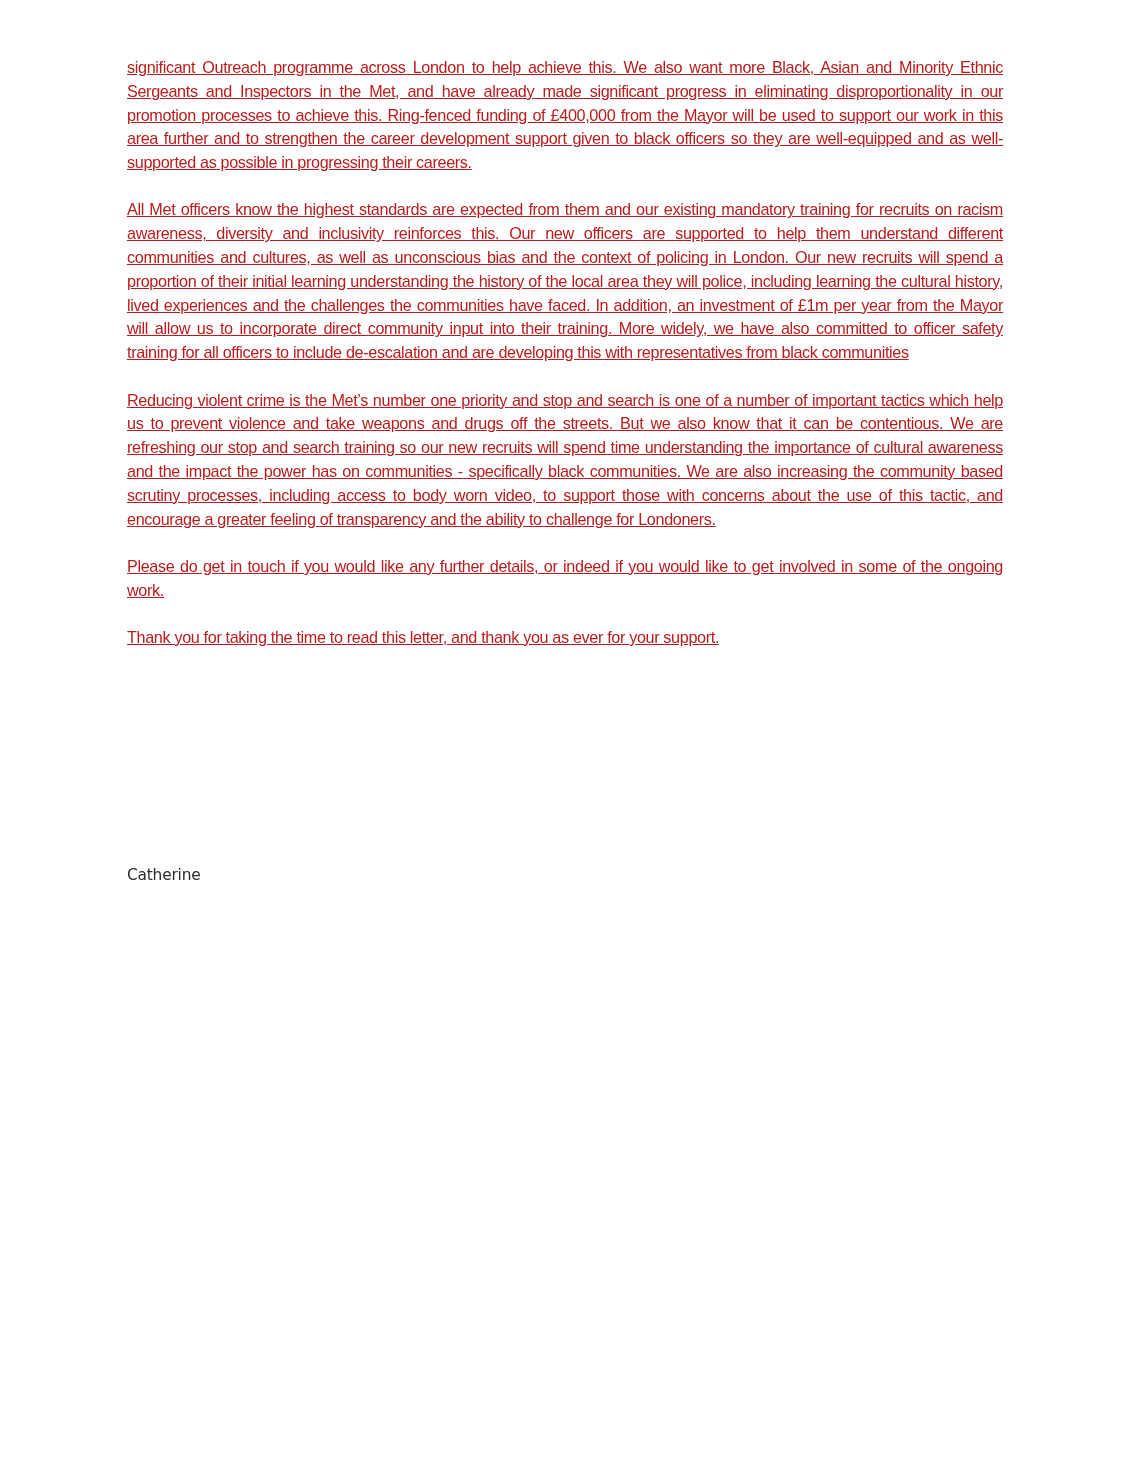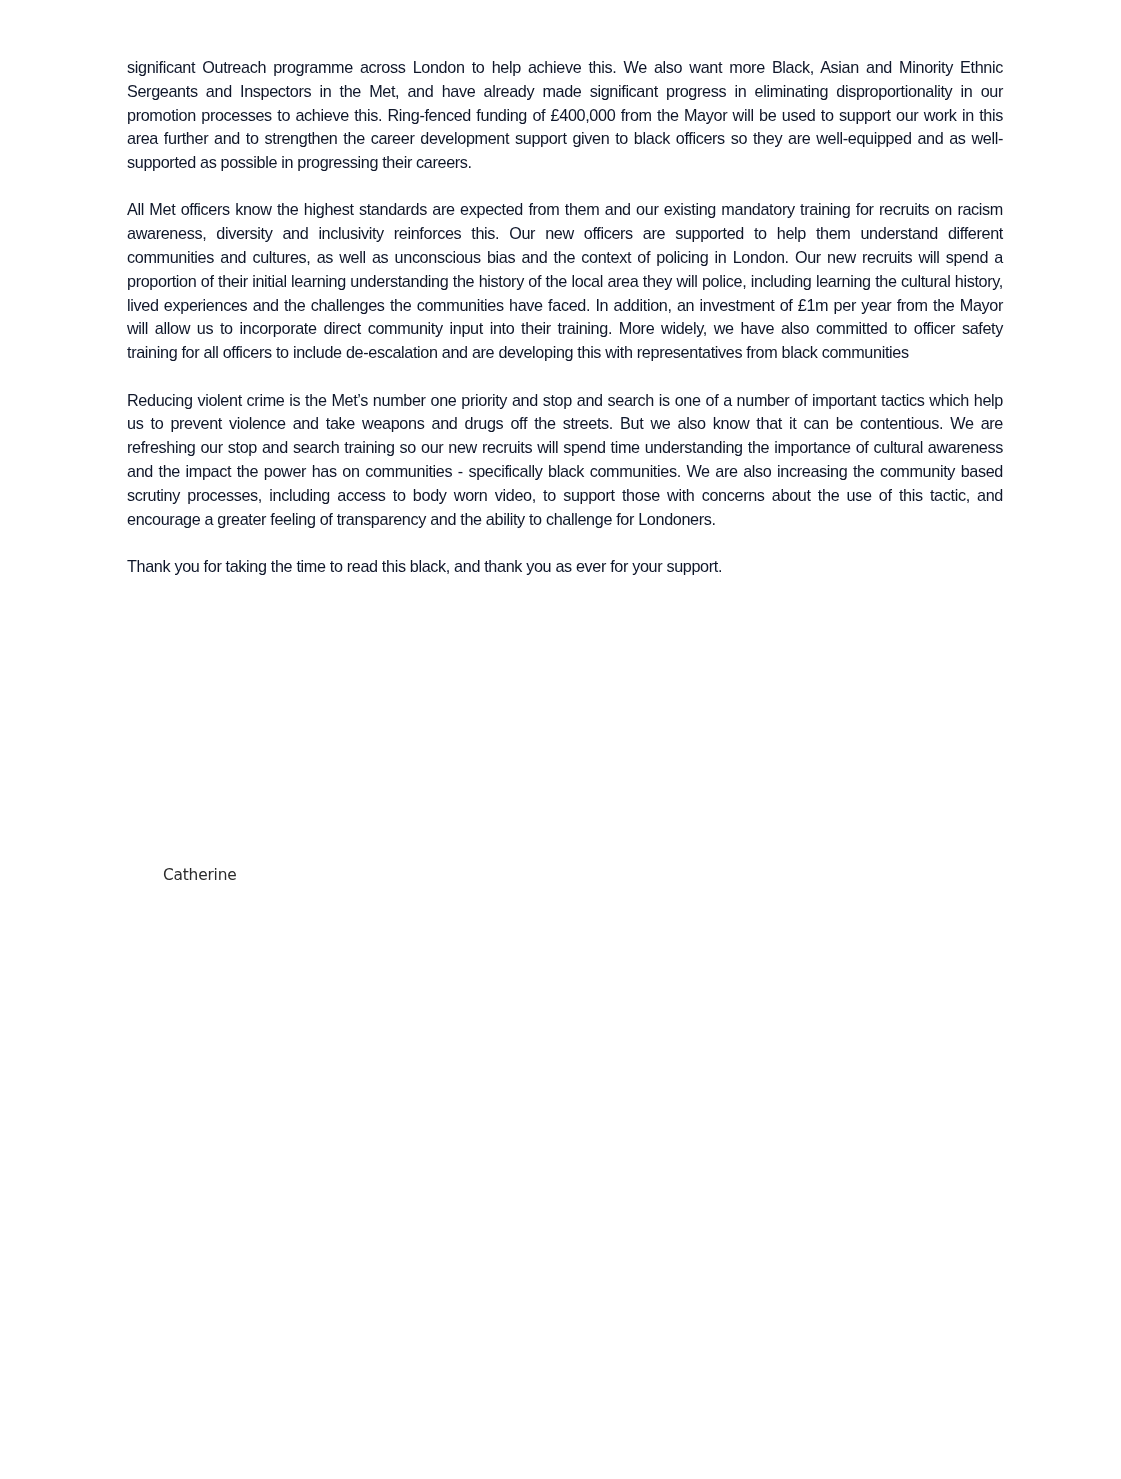--- a/index.html
+++ b/index.html
@@ -11,26 +11,27 @@
       width: 1121px;
       height: 1479px;
       position: relative;
       overflow: hidden;
     }
     .page {
       position: absolute;
       left: 127px;
       top: 56px;
       width: 876px;
-      color: #0f172a;
+      color: #b91c1c;
       font-family: "Liberation Sans", sans-serif;
       font-size: 16.2px;
       line-height: 23.8px;
       letter-spacing: -0.35px;
       word-spacing: 0px;
+      text-decoration: underline;
     }
     .para {
       margin: 0 0 23.5px 0;
       text-align: justify;
       text-align-last: left;
     }
     .para.single {
       text-align: left;
     }
     .signature {
@@ -38,28 +39,28 @@
       left: 127px;
       top: 864px;
       color: #2b2b2b;
       font-family: "DejaVu Sans", sans-serif;
       font-size: 15.4px;
       line-height: 23.6px;
       letter-spacing: -0.2px;
     }
     .signature div {
       white-space: nowrap;
-      margin-left: 36px;
     }
   </style>
 </head>
 <body>
 
 <div class="page">
   <p class="para">significant Outreach programme across London to help achieve this. We also want more Black, Asian and Minority Ethnic Sergeants and Inspectors in the Met, and have already made significant progress in eliminating disproportionality in our promotion processes to achieve this. Ring-fenced funding of £400,000 from the Mayor will be used to support our work in this area further and to strengthen the career development support given to black officers so they are well-equipped and as well-supported as possible in progressing their careers.</p>
   <p class="para">All Met officers know the highest standards are expected from them and our existing mandatory training for recruits on racism awareness, diversity and inclusivity reinforces this.  Our new officers are supported to help them understand different communities and cultures, as well as unconscious bias and the context of policing in London.  Our new recruits will spend a proportion of their initial learning understanding the history of the local area they will police, including learning the cultural history, lived experiences and the challenges the communities have faced.  In addition, an investment of £1m per year from the Mayor will allow us to incorporate direct community input into their training. More widely, we have also committed to officer safety training for all officers to include de-escalation and are developing this with representatives from black communities</p>
   <p class="para">Reducing violent crime is the Met’s number one priority and stop and search is one of a number of important tactics which help us to prevent violence and take weapons and drugs off the streets.  But we also know that it can be contentious.  We are refreshing our stop and search training so our new recruits will spend time understanding the importance of cultural awareness and the impact the power has on communities - specifically black communities. We are also increasing the community based scrutiny processes, including access to body worn video, to support those with concerns about the use of this tactic, and encourage a greater feeling of transparency and the ability to challenge for Londoners.</p>
-  <p class="para single">Thank you for taking the time to read this black, and thank you as ever for your support.</p>
+  <p class="para">Please do get in touch if you would like any further details, or indeed if you would like to get involved in some of the ongoing work.</p>
+  <p class="para single">Thank you for taking the time to read this letter, and thank you as ever for your support.</p>
 </div>
 
 <div class="signature">
   <div>Catherine</div>
 </div>
 
 </body></html>

